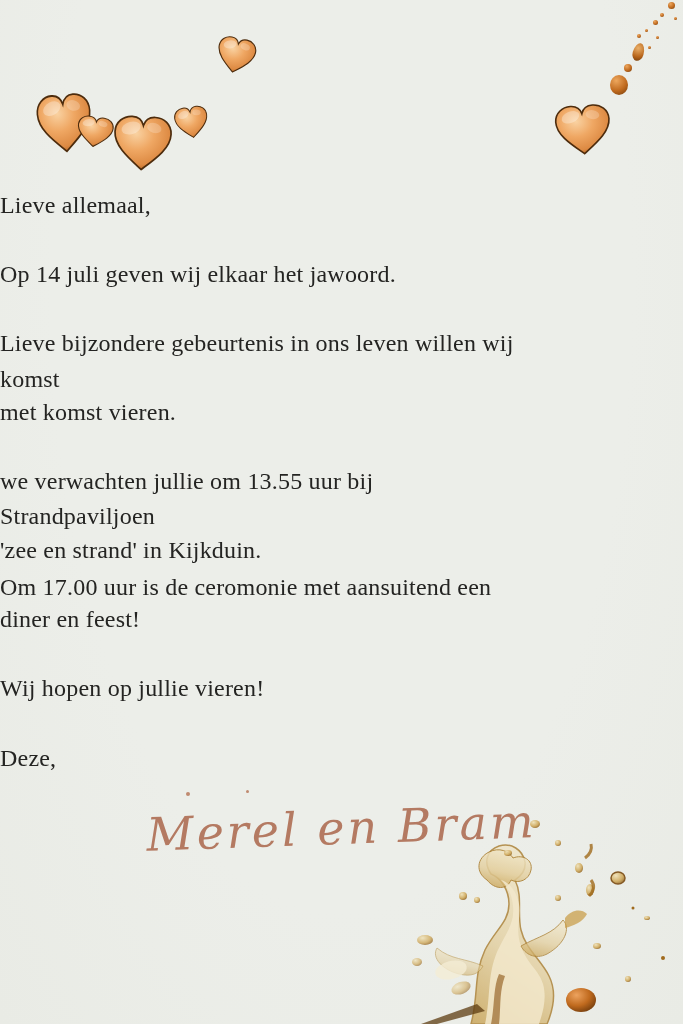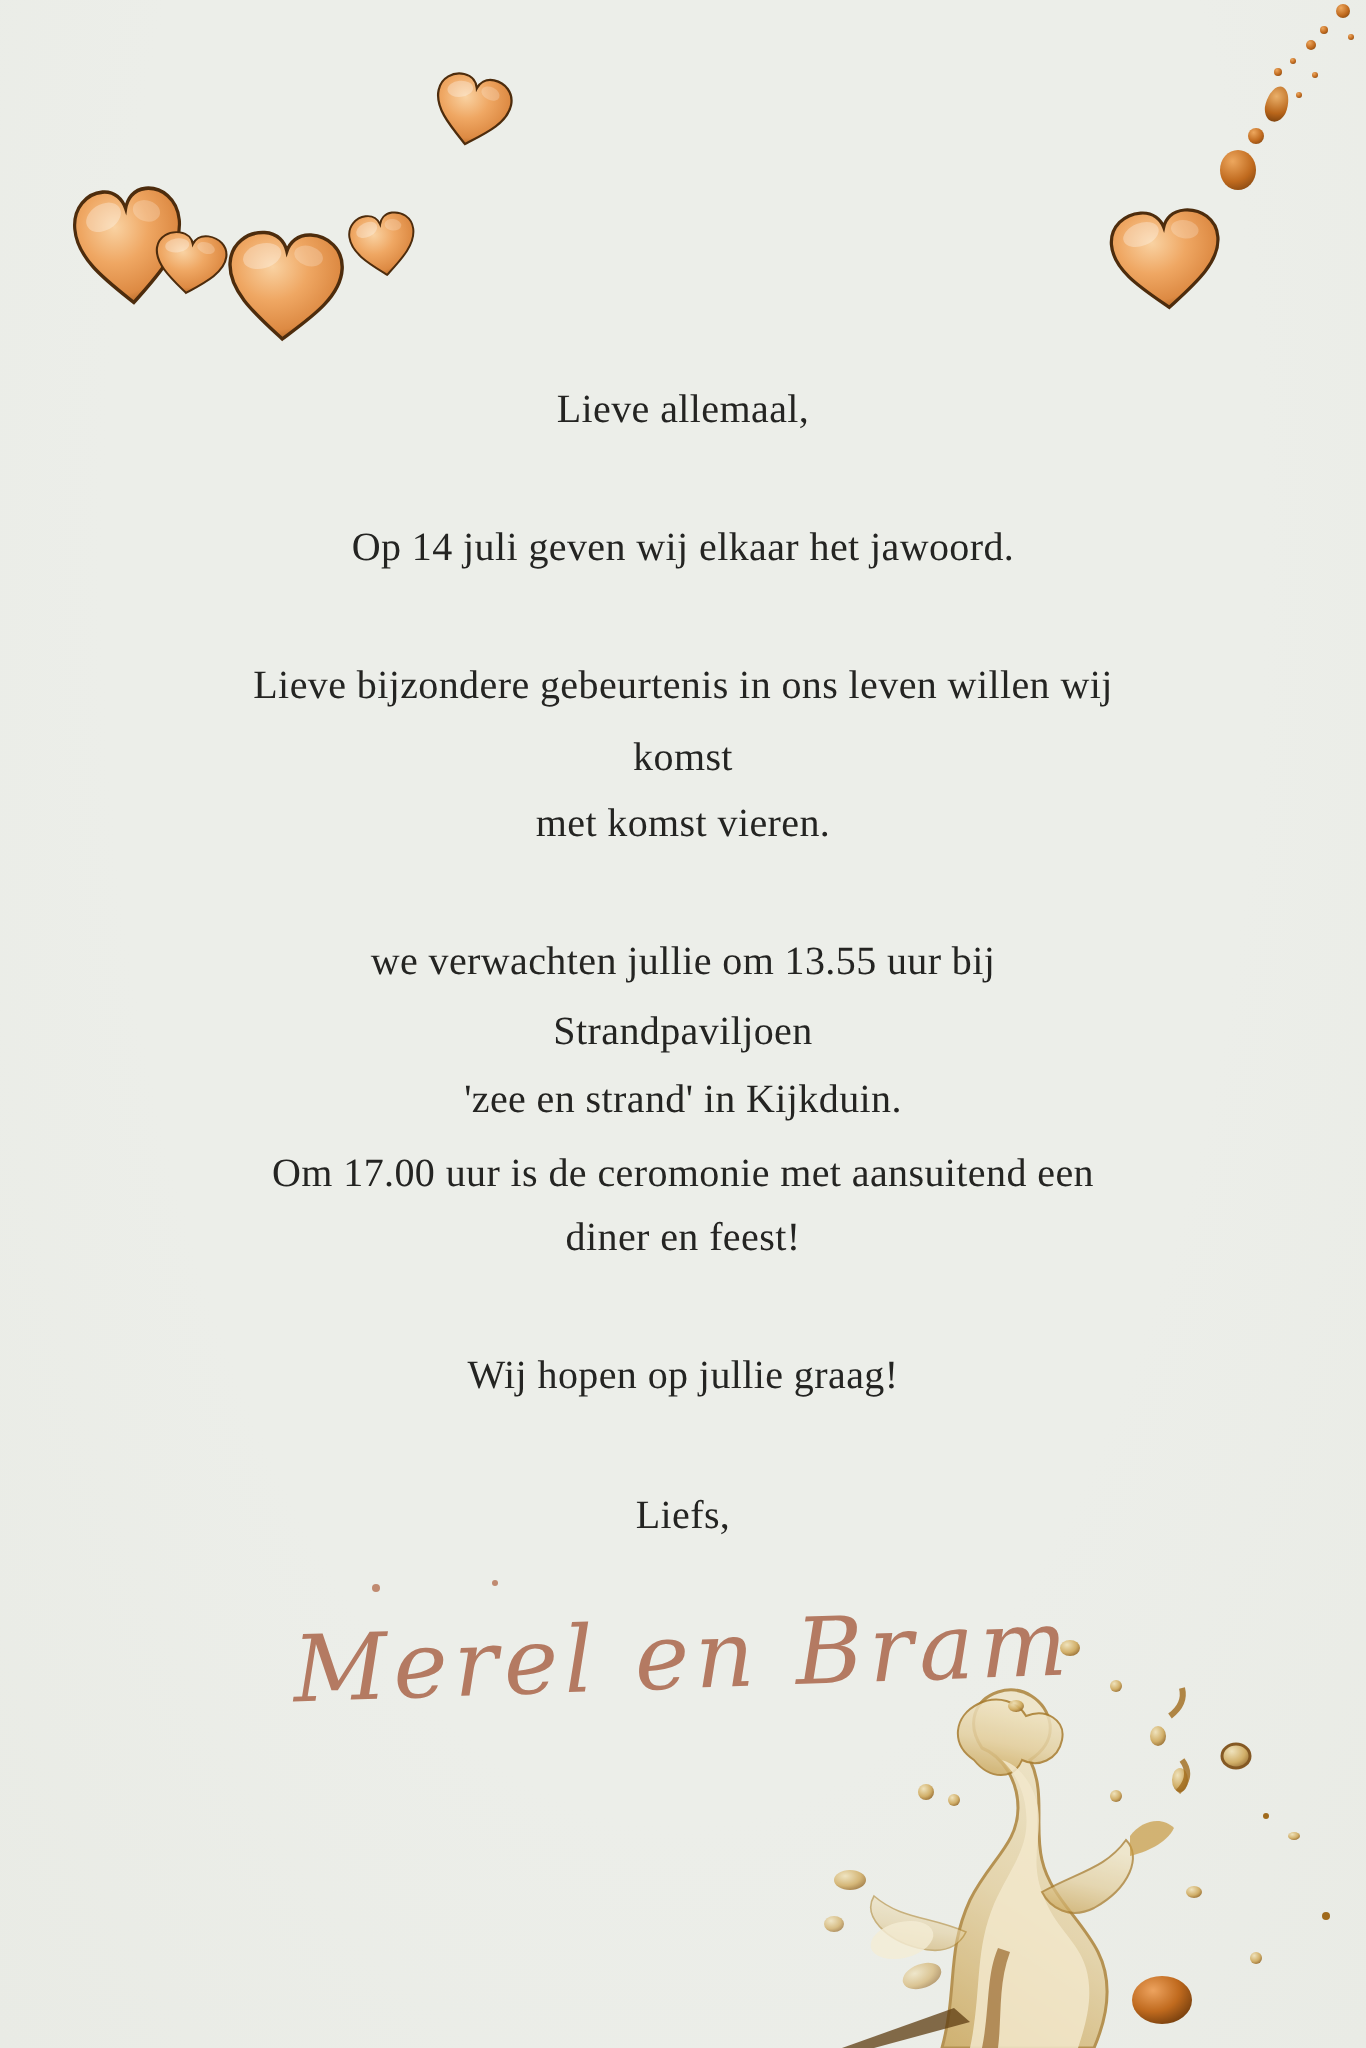--- a/index.html
+++ b/index.html
@@ -15,23 +15,23 @@
     margin: 0 auto;
     overflow: hidden;
     background: radial-gradient(ellipse at 50% 28%, var(--background, #eff1ec) 0%, var(--background, #eceee9) 60%, #e9ebe5 100%);
   }
   
   .t {
     position: absolute;
     left: 0;
     right: 0;
     margin: 0;
-    text-align: center;
+    text-align: left;
     white-space: nowrap;
-    font-size: 20px;
+    font-size: 24px;
     line-height: 32px;
     letter-spacing: 0.2px;
     color: var(--text, #242422);
   }
   .signature {
     position: absolute;
     left: 0;
     right: 0;
     top: 796px;
     margin: 0;
@@ -146,22 +146,22 @@
     <p class="t" style="top:327px">Lieve bijzondere gebeurtenis in ons leven willen wij</p>
     <p class="t" style="top:363px">komst</p>
     <p class="t" style="top:396px">met komst vieren.</p>
 
     <p class="t" style="top:465px">we verwachten jullie om 13.55 uur bij</p>
     <p class="t" style="top:500px">Strandpaviljoen</p>
     <p class="t" style="top:534px">'zee en strand' in Kijkduin.</p>
     <p class="t" style="top:571px">Om 17.00 uur is de ceromonie met aansuitend een</p>
     <p class="t" style="top:603px">diner en feest!</p>
 
-    <p class="t" style="top:672px">Wij hopen op jullie graag!</p>
-    <p class="t" style="top:742px">Liefs,</p>
+    <p class="t" style="top:672px">Wij hopen op jullie vieren!</p>
+    <p class="t" style="top:742px">Deze,</p>
 
     <p class="signature">Merel en Bram</p>
   </main>
 
   <div class="speck" style="left:186px;top:792px;width:4px;height:4px"></div>
   <div class="speck" style="left:246px;top:790px;width:3px;height:3px"></div>
 
   <svg class="splash-svg" width="288" height="206" viewBox="0 0 288 206">
 
     <path d="M76 206 C84 176 78 158 90 132 C100 112 114 104 114 86 C114 72 106 60 96 56 C88 44 92 32 104 28 C116 24 128 32 130 44 C131 52 126 58 120 62 C128 78 122 96 126 112 C130 130 146 142 154 158 C162 174 158 192 152 206 Z" fill="url(#liquidGrad)" opacity="0.8" stroke="#a87c2e" stroke-width="1.5"></path>

